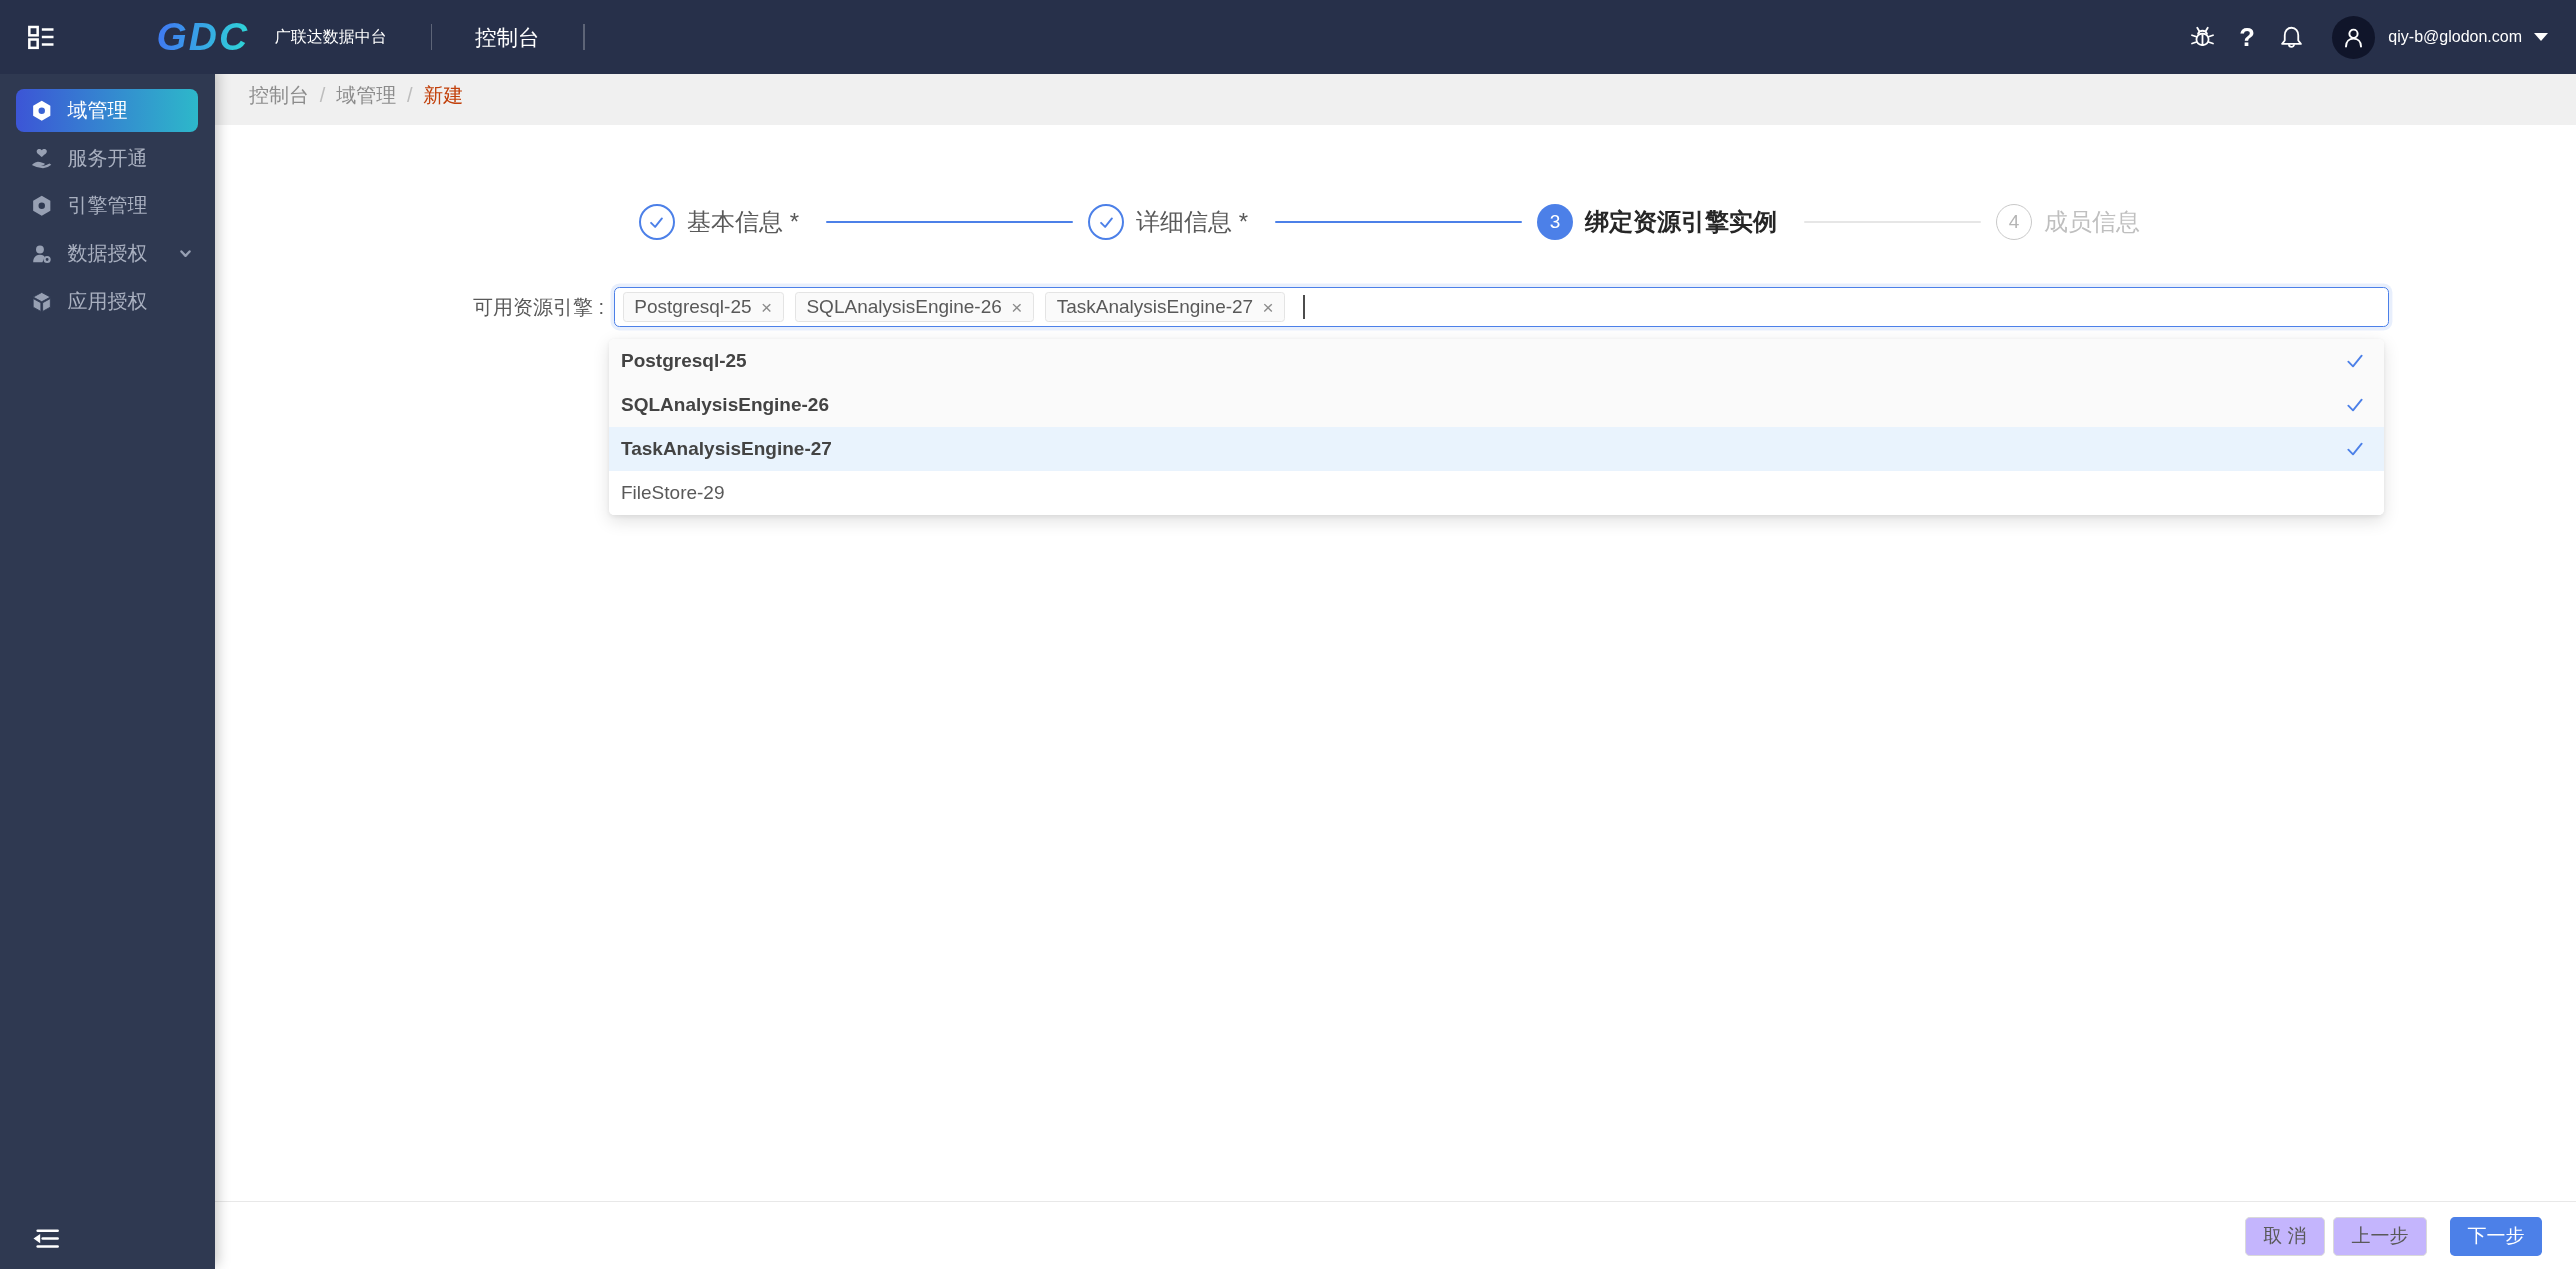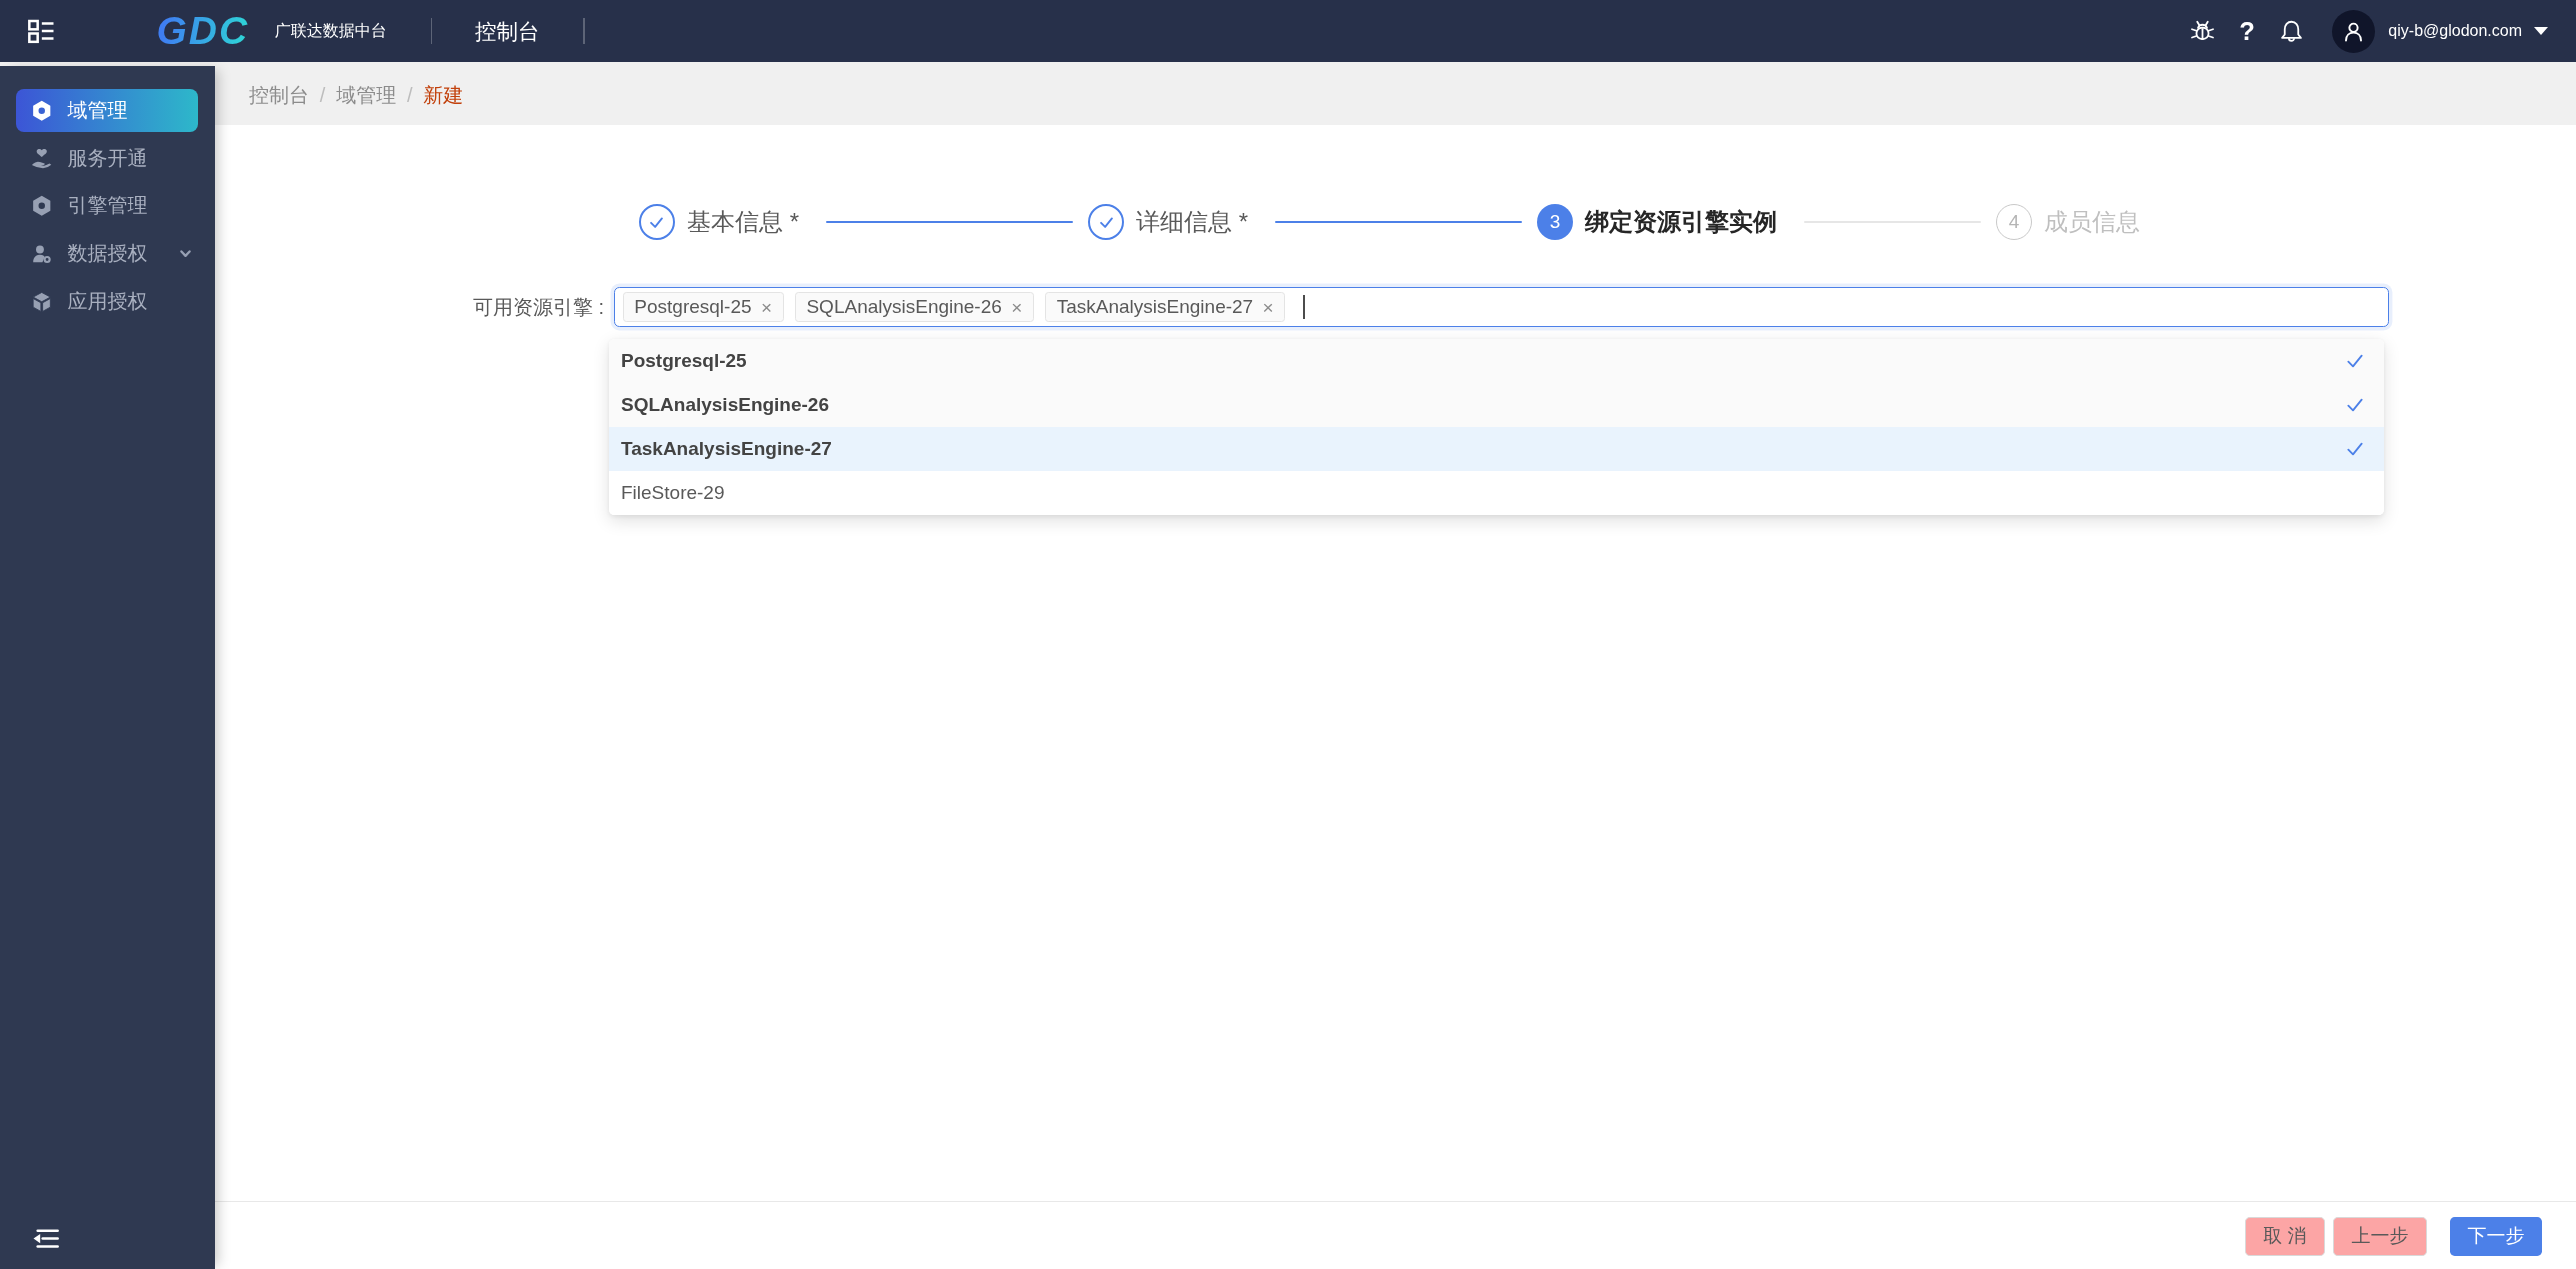--- a/index.html
+++ b/index.html
@@ -6,21 +6,21 @@
   html,body { width:2576px; height:1270px; overflow:hidden; }
   body {
     font-family:"Liberation Sans","DejaVu Sans",sans-serif;
     background:#f0f0f0; color:#595959;
     -webkit-font-smoothing:antialiased;
   }
   .app { position:relative; width:2576px; height:1270px; }
 
   
   .navbar {
-    position:absolute; top:0; left:0; right:0; height:62px;
+    position:absolute; top:0; left:0; right:0; height:74px;
     background:#27304a; display:flex; align-items:center; z-index:50;
   }
   .nav-left { display:flex; align-items:center; }
   .icon-btn { display:inline-flex; align-items:center; justify-content:center; cursor:pointer; }
   .collapse-btn { margin-left:25.5px; width:30px; height:30px; }
   .brand {
     margin-left:101px; font-size:39px; font-weight:800; letter-spacing:2px;
     background:linear-gradient(100deg,#3f7ef2 10%,#2fd0d8 90%);
     -webkit-background-clip:text; background-clip:text; color:transparent;
     font-style:italic;
@@ -133,21 +133,21 @@
     background:#ffffff; border-top:0.7px solid #e8e8e8;
     display:flex; align-items:center; justify-content:flex-end;
     padding-right:34px; z-index:20;
   }
   .btn {
     height:39px; padding:0 17.5px; border-radius:4.7px; font-size:19px;
     display:inline-flex; align-items:center; justify-content:center;
     cursor:pointer; margin-left:23px; white-space:nowrap;
     font-family:"Liberation Sans","DejaVu Sans",sans-serif;
   }
-  .btn.ghost { background:#fca5a5; border:0.7px solid #d9d9d9; color:#595959;margin-left:8px; }
+  .btn.ghost { background:#c4b5fd; border:0.7px solid #d9d9d9; color:#595959;margin-left:8px; }
   .btn.primary { background:#4c80e8; border:none; color:#ffffff; }
 
   svg { display:block; }
 </style>
 </head>
 <body>
 
 <div class="app">
 
   <header class="navbar">

